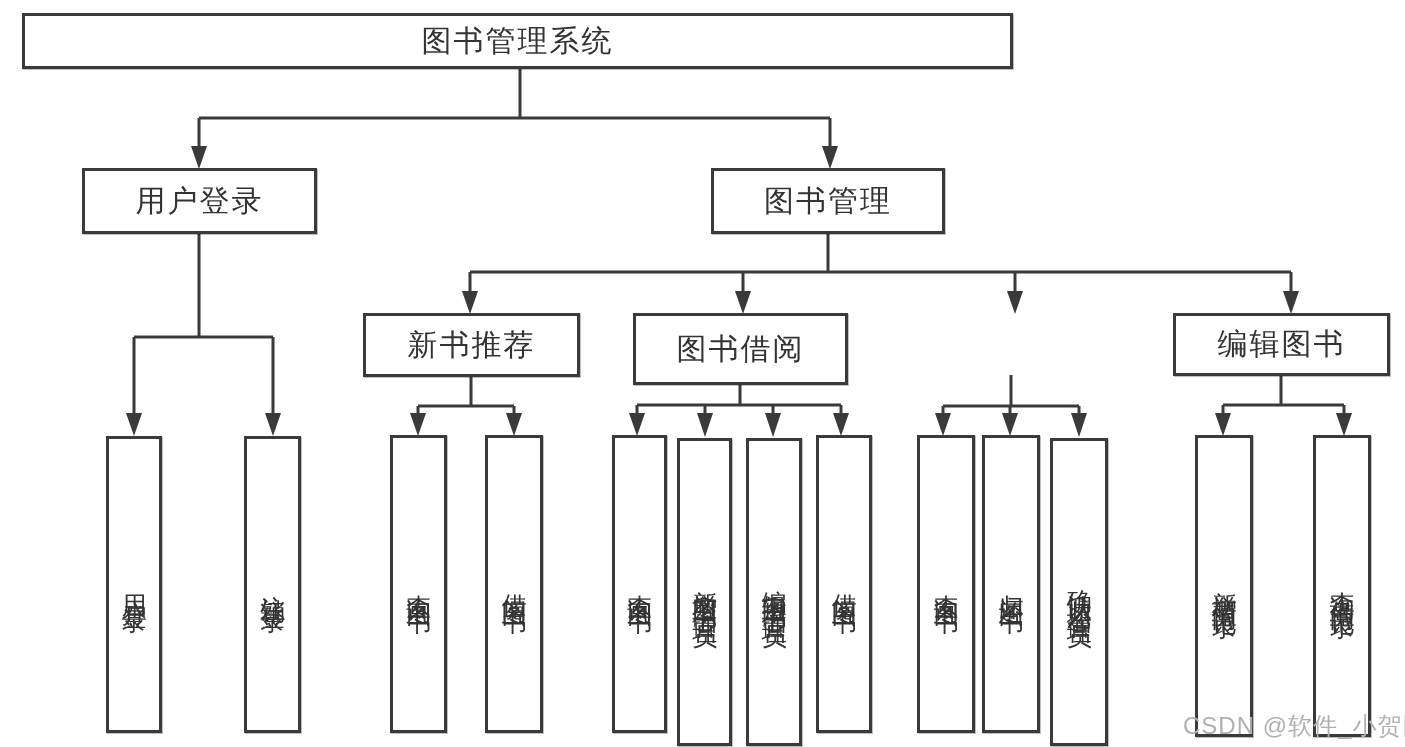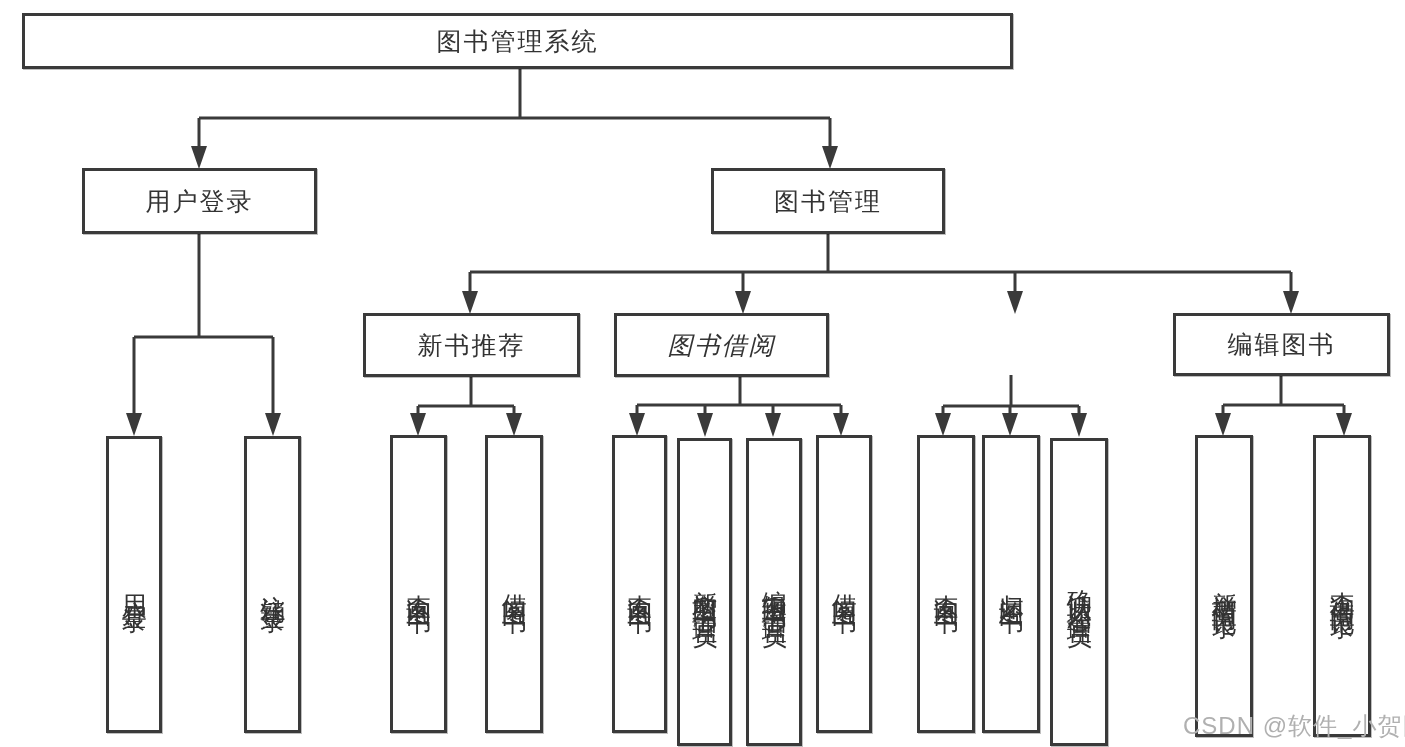--- a/index.html
+++ b/index.html
@@ -13,38 +13,38 @@
   .connectors { position:absolute; left:0; top:0; width:1405px; height:747px; }
   .node {
     position:absolute;
     box-sizing:border-box;
     border:3px solid #3a3a3a;
     background:#ffffff;
     color:#333333;
     display:flex;
     align-items:center;
     justify-content:center;
-    font-size:25px;
+    font-size:30px;
     letter-spacing:2px;
     text-align:center;
     box-shadow:1px 1px 0 rgba(0,0,0,0.25);
   }
   .vnode {
     writing-mode:vertical-rl;
     text-orientation:mixed;
     letter-spacing:5px;
     line-height:1.1;
     font-size:25px;
   }
   
   .root        { left:22px;   top:13px;  width:991px; height:56px; }
   .b-user      { left:82px;   top:168px; width:235px; height:66px; }
   .b-mgmt      { left:711px;  top:168px; width:234px; height:66px; }
   .n-rec       { left:363px;  top:313px; width:217px; height:64px; }
-  .n-borrow    { left:614px;  top:313px; width:215px; height:64px;font-style:italic; }
+  .n-borrow    { left:633px;  top:313px; width:215px; height:72px; }
   .n-current   { left:903px;  top:313px; width:216px; height:62px; }
   .n-records   { left:1173px; top:313px; width:217px; height:63px; }
   
   .l1a { left:106px;  top:436px; width:56px; height:297px; }
   .l1b { left:244px;  top:436px; width:57px; height:297px; }
   .l2a { left:390px;  top:435px; width:57px; height:298px; }
   .l2b { left:485px;  top:435px; width:58px; height:298px; }
   .l3a { left:612px;  top:435px; width:55px; height:298px; }
   .l3b { left:677px;  top:438px; width:55px; height:308px; }
   .l3c { left:746px;  top:438px; width:56px; height:308px; }

